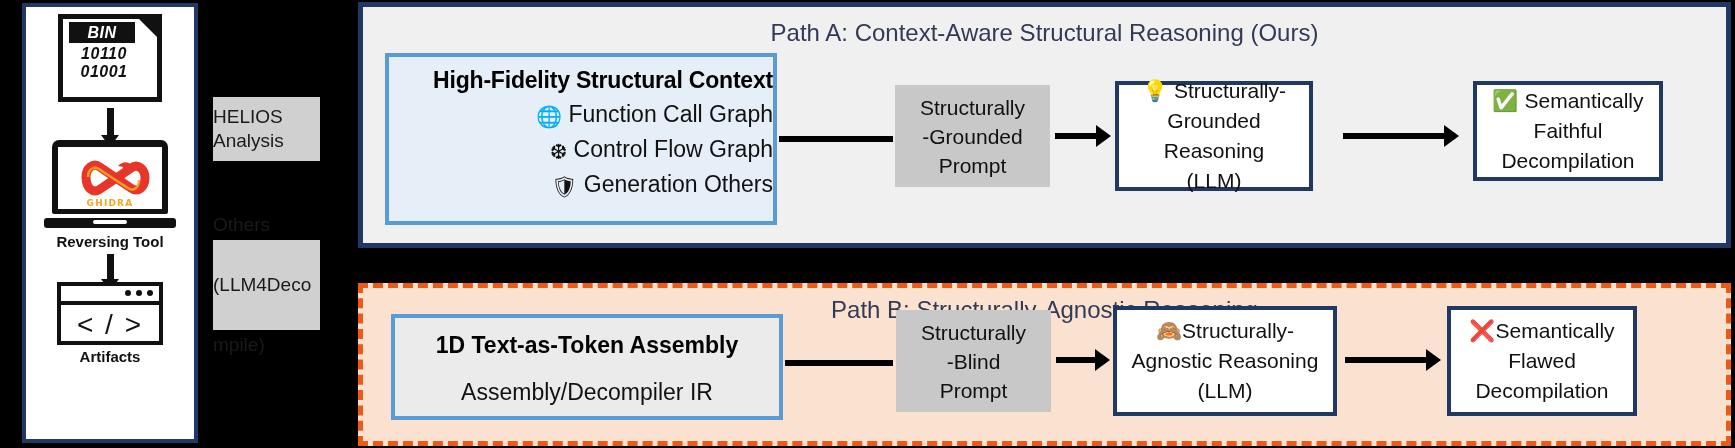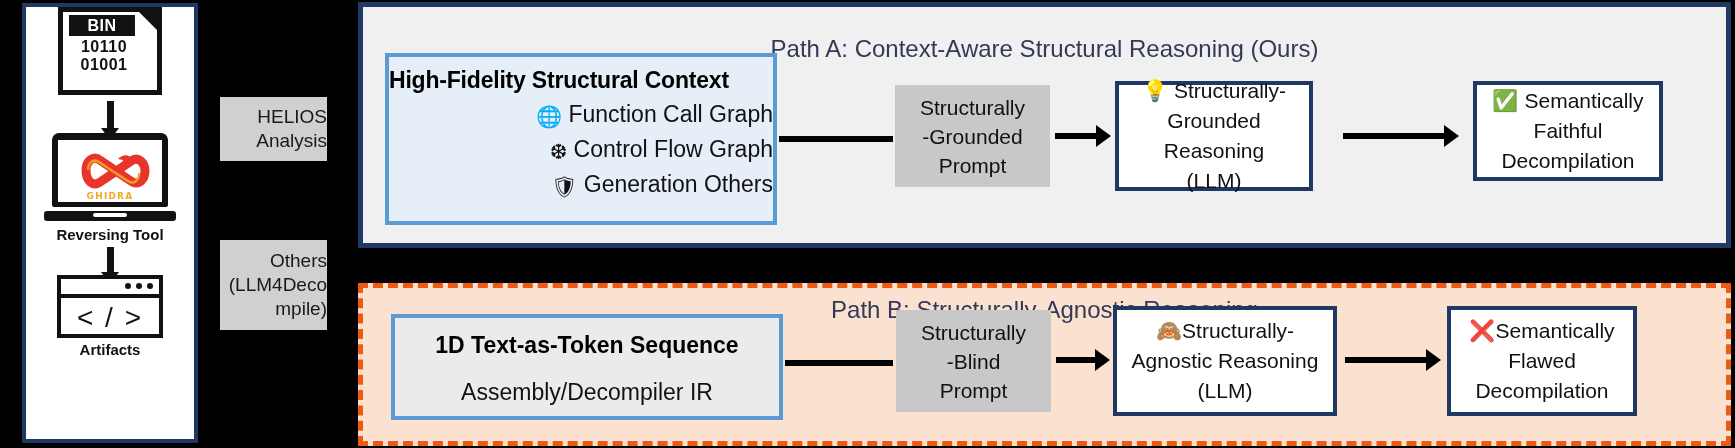--- a/index.html
+++ b/index.html
@@ -5,21 +5,21 @@
   html,body{margin:0;padding:0;background:#000;}
   body{width:1735px;height:448px;overflow:hidden;
        font-family:"Liberation Sans","DejaVu Sans",sans-serif;}
   #root{position:relative;width:1735px;height:448px;background:#000;}
 
   
   .left-panel{position:absolute;left:22px;top:3px;width:176px;height:440px;
     background:#fff;border:4px solid #1F3864;box-sizing:border-box;
     display:flex;flex-direction:column;align-items:center;}
 
-  .binfile{position:relative;width:104px;height:88px;margin-top:0;}
+  .binfile{position:relative;width:104px;height:88px;margin-top:7px;font-style:italic;}
   .binfile .sheet{position:absolute;left:0;top:0;width:104px;height:88px;
     background:#fff;border:5px solid #111;box-sizing:border-box;
     clip-path:polygon(0 0,74% 0,100% 26%,100% 100%,0 100%);}
   .binfile .fold{position:absolute;right:0;top:0;width:28px;height:28px;background:#111;
     clip-path:polygon(0 0,100% 100%,100% 0);}
   .binfile .binlabel{position:absolute;left:11px;top:8px;width:66px;height:21px;
     background:#111;color:#fff;font-weight:bold;font-size:16px;line-height:21px;
     text-align:center;letter-spacing:.5px;}
   .binfile .bits{position:absolute;left:0;top:31px;width:92px;text-align:center;
     font-weight:bold;font-size:16px;line-height:18px;color:#111;letter-spacing:.5px;}
@@ -47,39 +47,39 @@
   .artifact{width:106px;height:63px;border:4px solid #111;box-sizing:border-box;
     background:#fff;position:relative;margin-top:2px;}
   .artifact .bar{height:15px;border-bottom:4px solid #111;position:relative;}
   .artifact .dots{position:absolute;right:6px;top:4px;display:flex;gap:5px;}
   .artifact .dots i{width:6px;height:6px;background:#111;border-radius:50%;display:block;}
   .artifact .code{font-size:28px;font-weight:500;text-align:center;line-height:40px;
     color:#111;font-family:"Liberation Sans",sans-serif;letter-spacing:2px;}
 
   
   .gconn{position:absolute;background:#D0D0D0;color:#1a1a1a;
-    display:flex;align-items:flex-end;justify-content:center;text-align:center;
-    font-size:19px;line-height:24px;font-family:"Liberation Sans",sans-serif;margin-left:7px;}
+    display:flex;align-items:flex-start;justify-content:center;text-align:center;
+    font-size:19px;line-height:24px;font-family:"Liberation Sans",sans-serif;}
 
   
   .pathA{position:absolute;left:358px;top:2px;width:1373px;height:246px;
     background:#F0F0F0;border:5px solid #1F3864;box-sizing:border-box;}
   .pathB{position:absolute;left:358px;top:283px;width:1373px;height:163px;
     background:#FBE2D0;border:5px dashed #ED5A14;box-sizing:border-box;}
 
   .path-title{position:absolute;left:0;right:0;text-align:center;
     font-size:24px;color:#333A56;font-family:"Liberation Sans",sans-serif;}
-  .pathA .path-title{top:28px;}
+  .pathA .path-title{top:12px;}
   .pathB .path-title{top:8px;}
 
   
   .ctxbox{position:absolute;box-sizing:border-box;border:4px solid #5B9BD5;}
   .ctxA{left:22px;top:46px;width:392px;height:172px;background:#E6EEF7;}
-  .ctxA .ctx-head{font-weight:bold;font-size:23px;color:#000;text-align:left;
-    margin-top:10px;letter-spacing:-.2px;}
+  .ctxA .ctx-head{font-weight:bold;font-size:23px;color:#000;text-align:right;
+    margin-top:10px;letter-spacing:-.2px;margin-left:16px;}
   .ctxA ul{list-style:none;margin:4px 0 0 0;padding:0;text-align:right;}
   .ctxA li{font-size:23px;line-height:32px;color:#111;white-space:nowrap;}
   .ctxA li .em{font-size:21px;margin-right:6px;vertical-align:-2px;}
 
   .ctxB{left:28px;top:26px;width:392px;height:106px;background:#EBEBEB;}
   .ctxB .ctx-head{font-weight:bold;font-size:23px;color:#000;text-align:center;margin-top:14px;}
   .ctxB .ctx-sub{font-size:23px;color:#111;text-align:center;margin-top:20px;}
 
   .gbox{position:absolute;background:#C8C8C8;color:#111;box-sizing:border-box;
     display:flex;flex-direction:column;align-items:center;justify-content:center;
@@ -147,21 +147,21 @@
     </div>
 
     <div class="cap">Artifacts</div>
   </div>
 
   <div class="gconn" style="left:213px;top:97px;width:107px;height:64px;flex-direction:column;">
     <span>HELIOS</span>
     <span>Analysis</span>
   </div>
 
-  <div class="gconn" style="left:213px;top:240px;width:107px;height:90px;flex-direction:column;">
+  <div class="gconn" style="left:213px;top:240px;width:107px;height:90px;flex-direction:column;gap:36px;">
     <span>Others</span>
     <span>(LLM4Deco</span>
     <span>mpile)</span>
   </div>
 
   <div class="pathA">
     <div class="path-title">Path A: Context-Aware Structural Reasoning (Ours)</div>
 
     <div class="ctxbox ctxA">
       <div class="ctx-head">High-Fidelity Structural Context</div>
@@ -206,21 +206,21 @@
       </div>
       <div>Faithful</div>
       <div>Decompilation</div>
     </div>
   </div>
 
   <div class="pathB">
     <div class="path-title">Path B: Structurally-Agnostic Reasoning</div>
 
     <div class="ctxbox ctxB">
-      <div class="ctx-head">1D Text-as-Token Sequence</div>
+      <div class="ctx-head">1D Text-as-Token Assembly</div>
       <div class="ctx-sub">Assembly/Decompiler IR</div>
     </div>
 
     <div class="harrow" style="left:422px;top:72px;width:108px;"></div>
 
     <div class="gbox" style="left:533px;top:22px;width:155px;height:102px;">
       <span>Structurally</span>
       <span>-Blind</span>
       <span>Prompt</span>
     </div>

